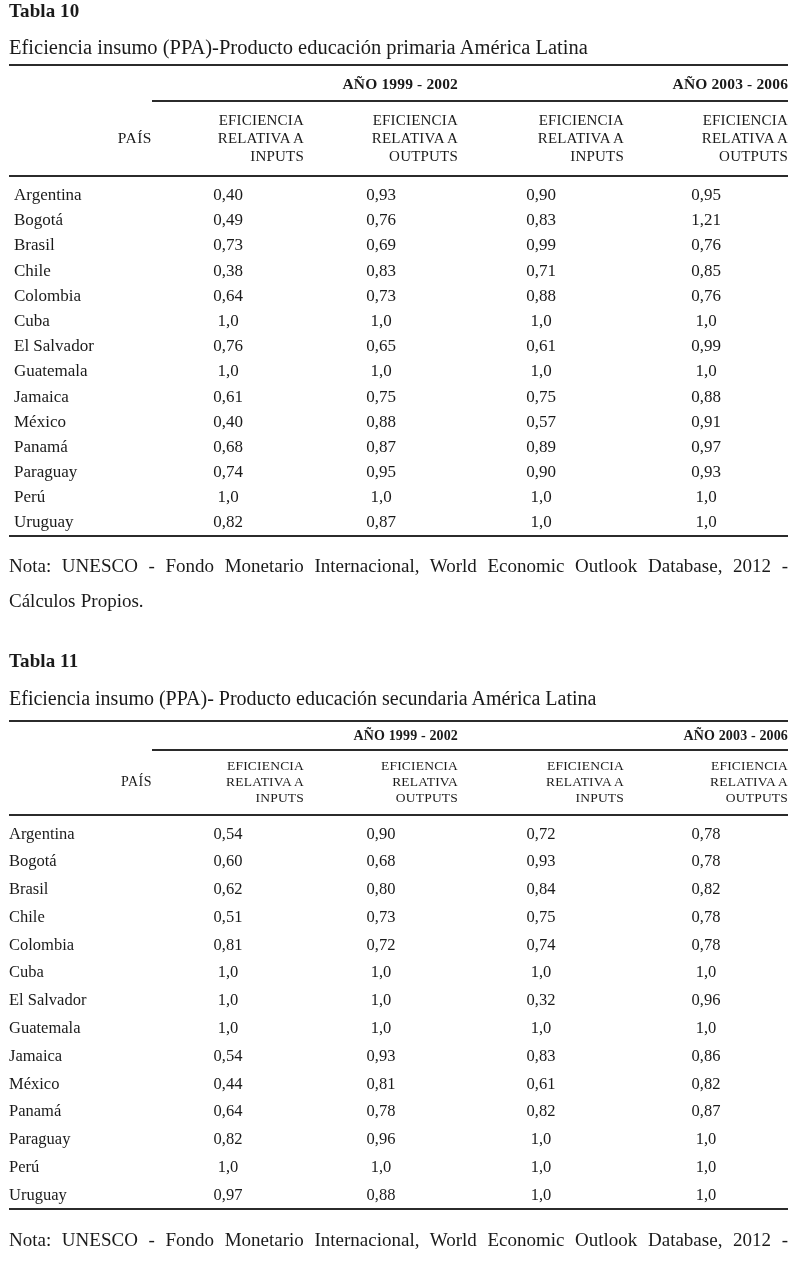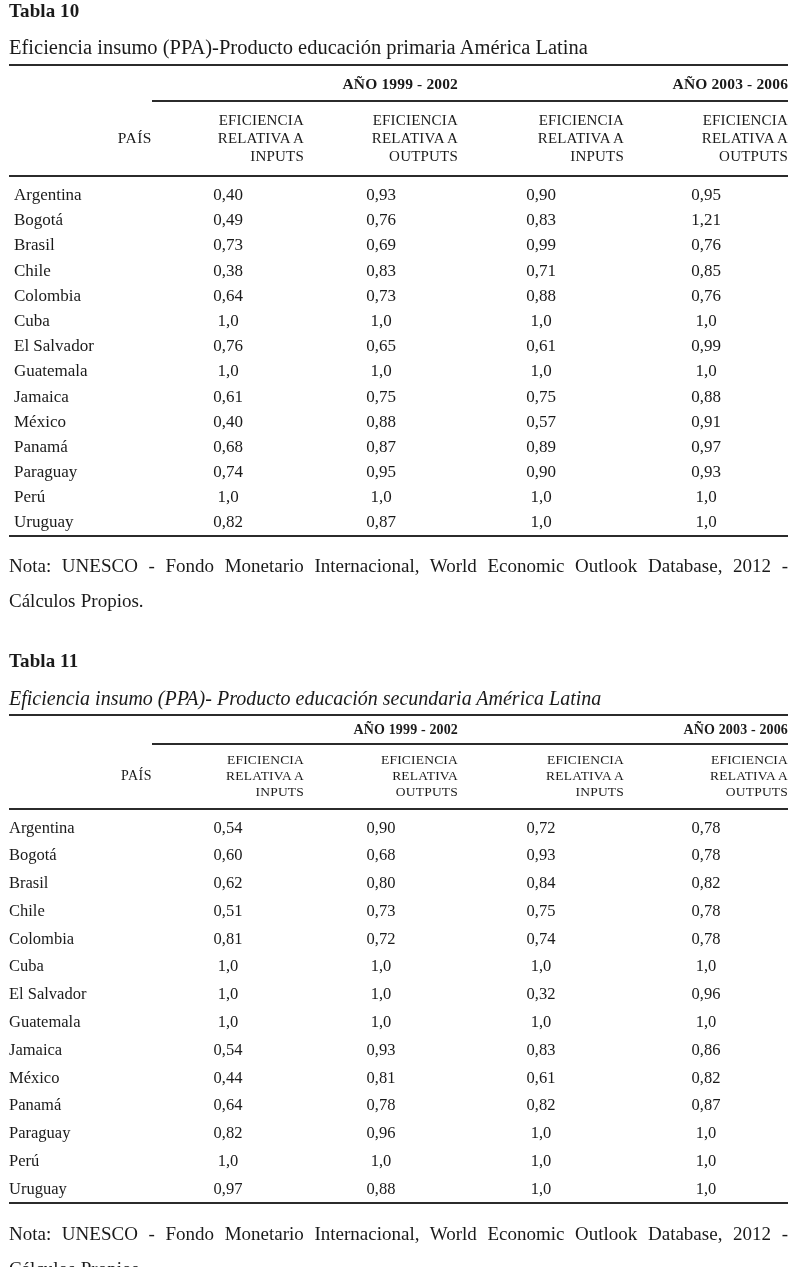--- a/index.html
+++ b/index.html
@@ -95,21 +95,21 @@
     white-space: nowrap;
   }
   tbody td.country {
     text-align: left;
     padding-left: 5px;
   }
   tbody tr.first-row td { padding-top: 8px; }
   tbody tr.last-row  td { }
 
   
-  .t11 .table-caption { font-size: 20px; padding-top: 14px; padding-bottom: 4px; font-style: italic; }
+  .t11 .table-caption { font-size: 20px; padding-top: 14px; padding-bottom: 10px; }
   .t11 tr.grp th { font-size: 14px; padding: 6px 0 5px 0; }
   .t11 tr.sub th { font-size: 13.5px; line-height: 16px; padding: 7px 0 8px 0; }
   .t11 tr.sub th.pais-h { font-size: 14px; }
   .t11 tbody td { font-size: 16.5px; padding: 4.4px 0; }
 
   
   .note {
     font-size: 19px;
     line-height: 35px;
     text-align: justify;

